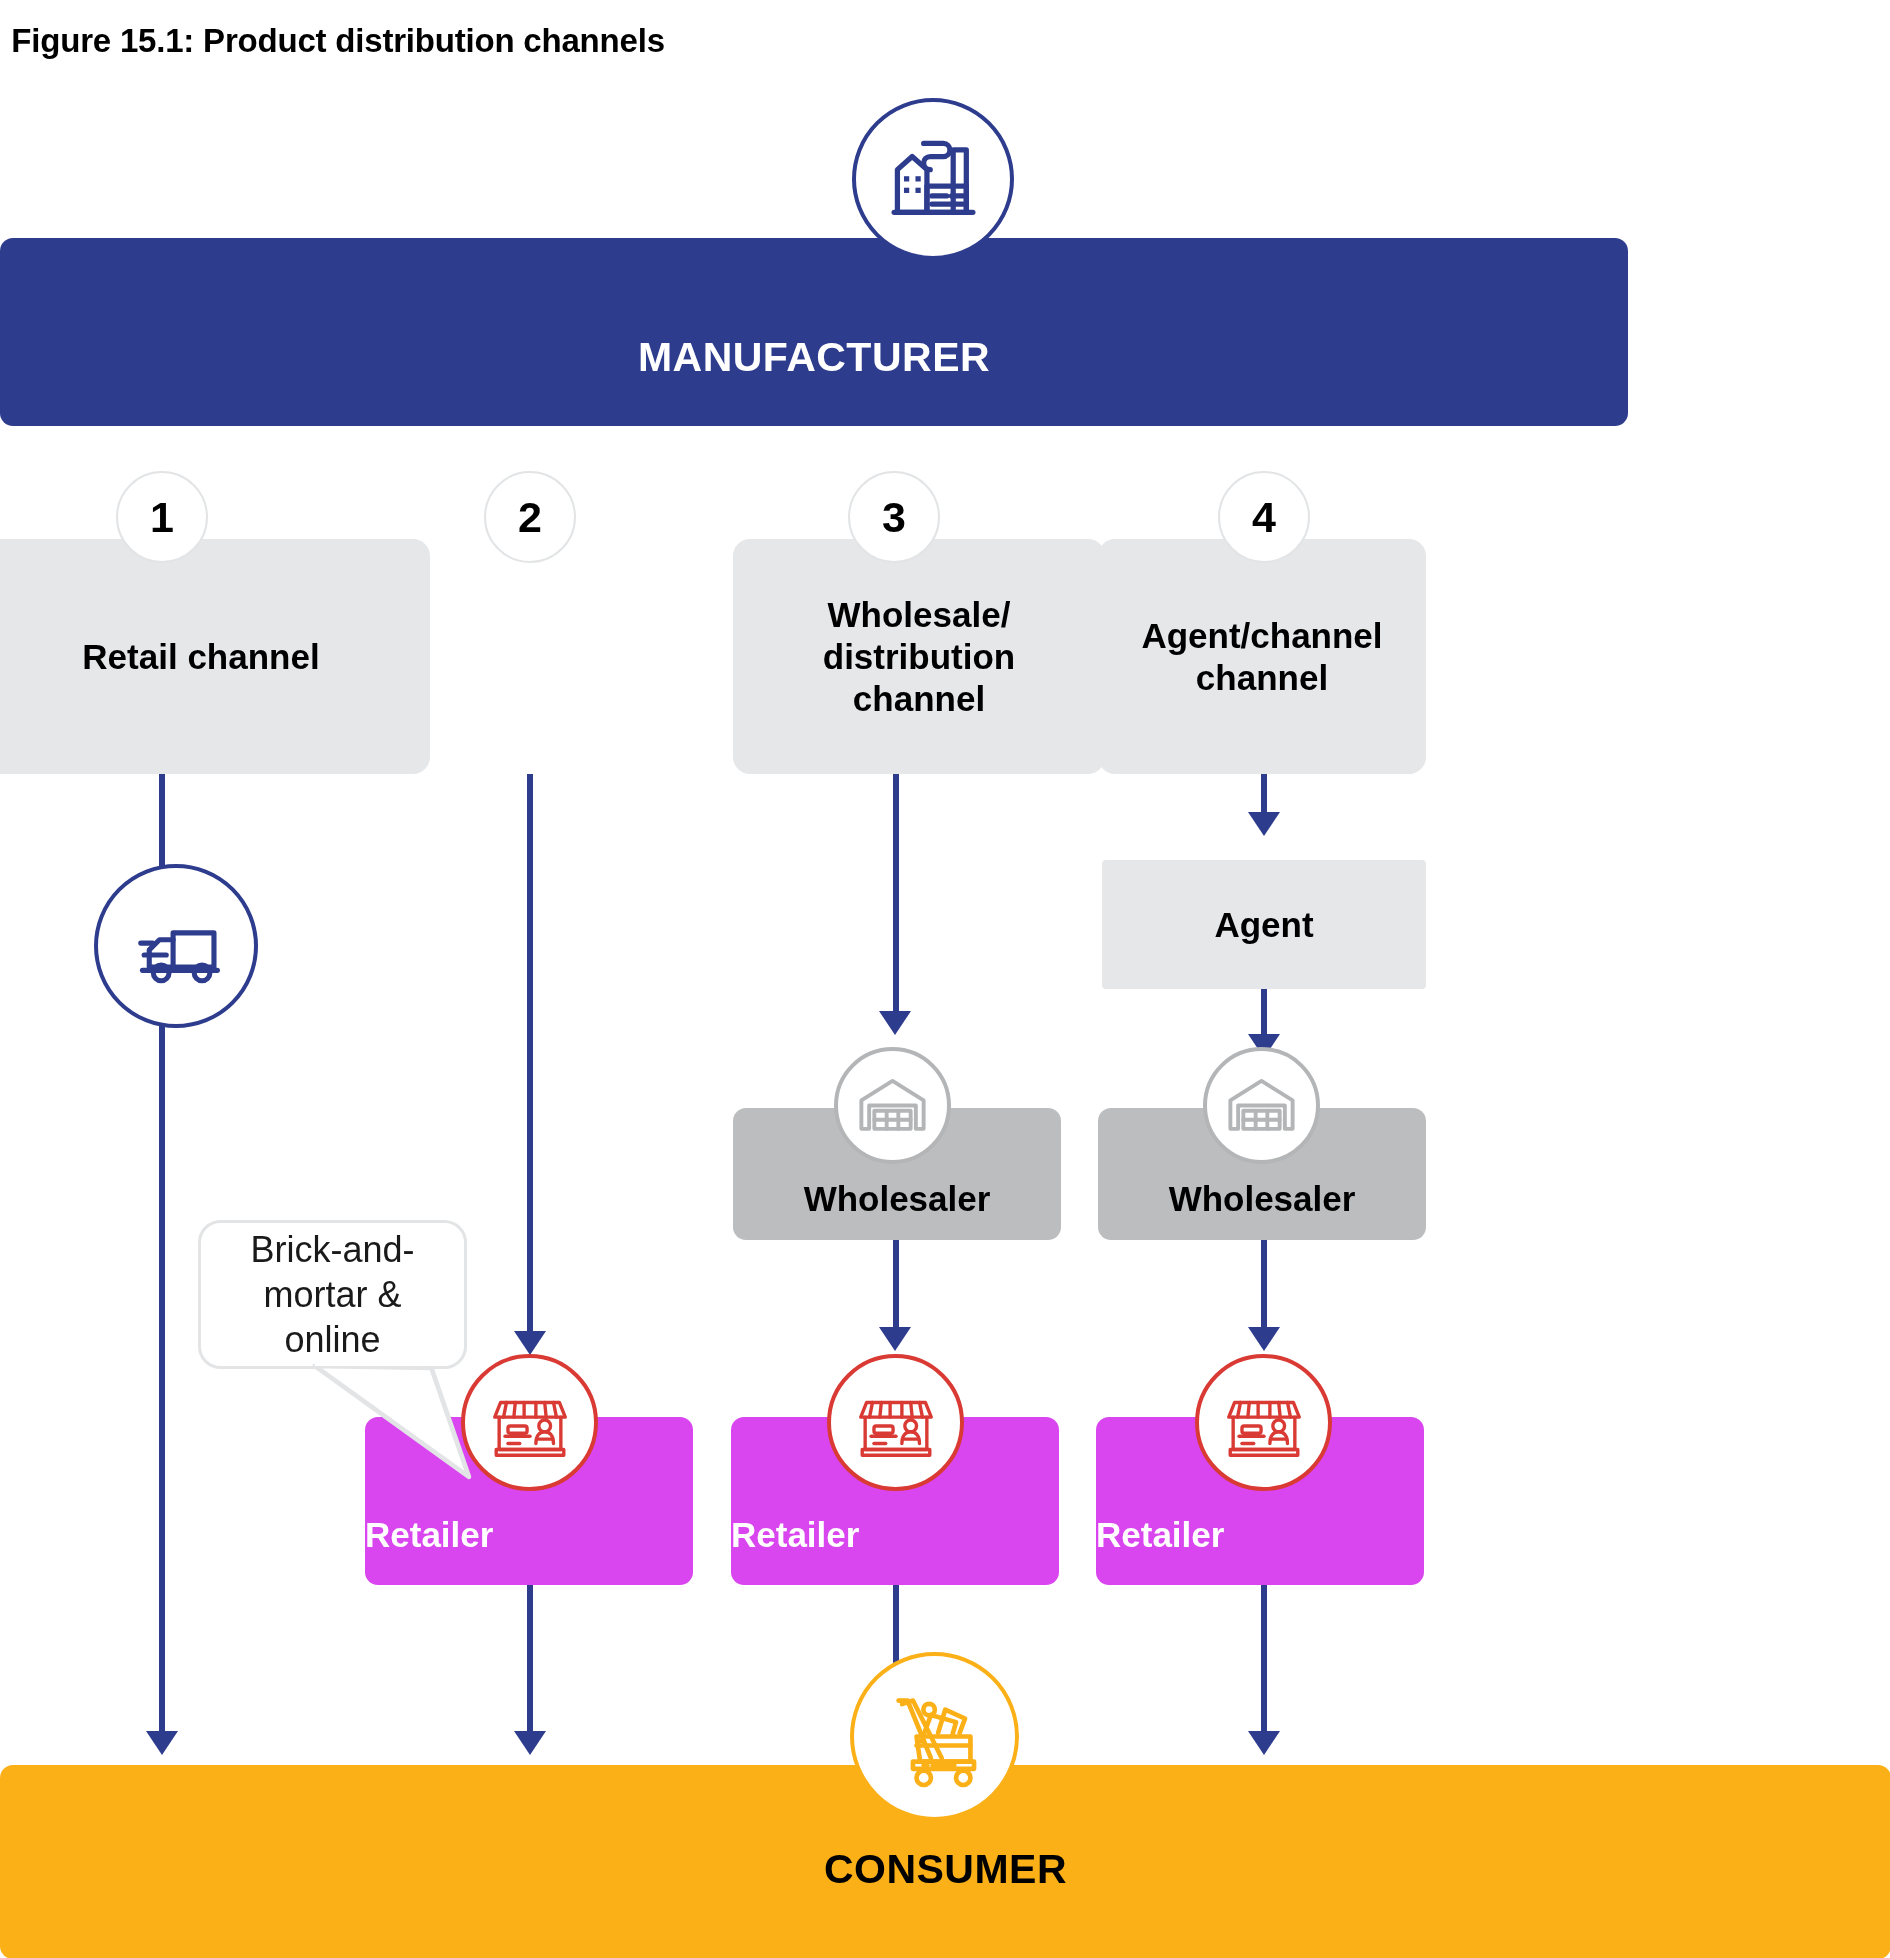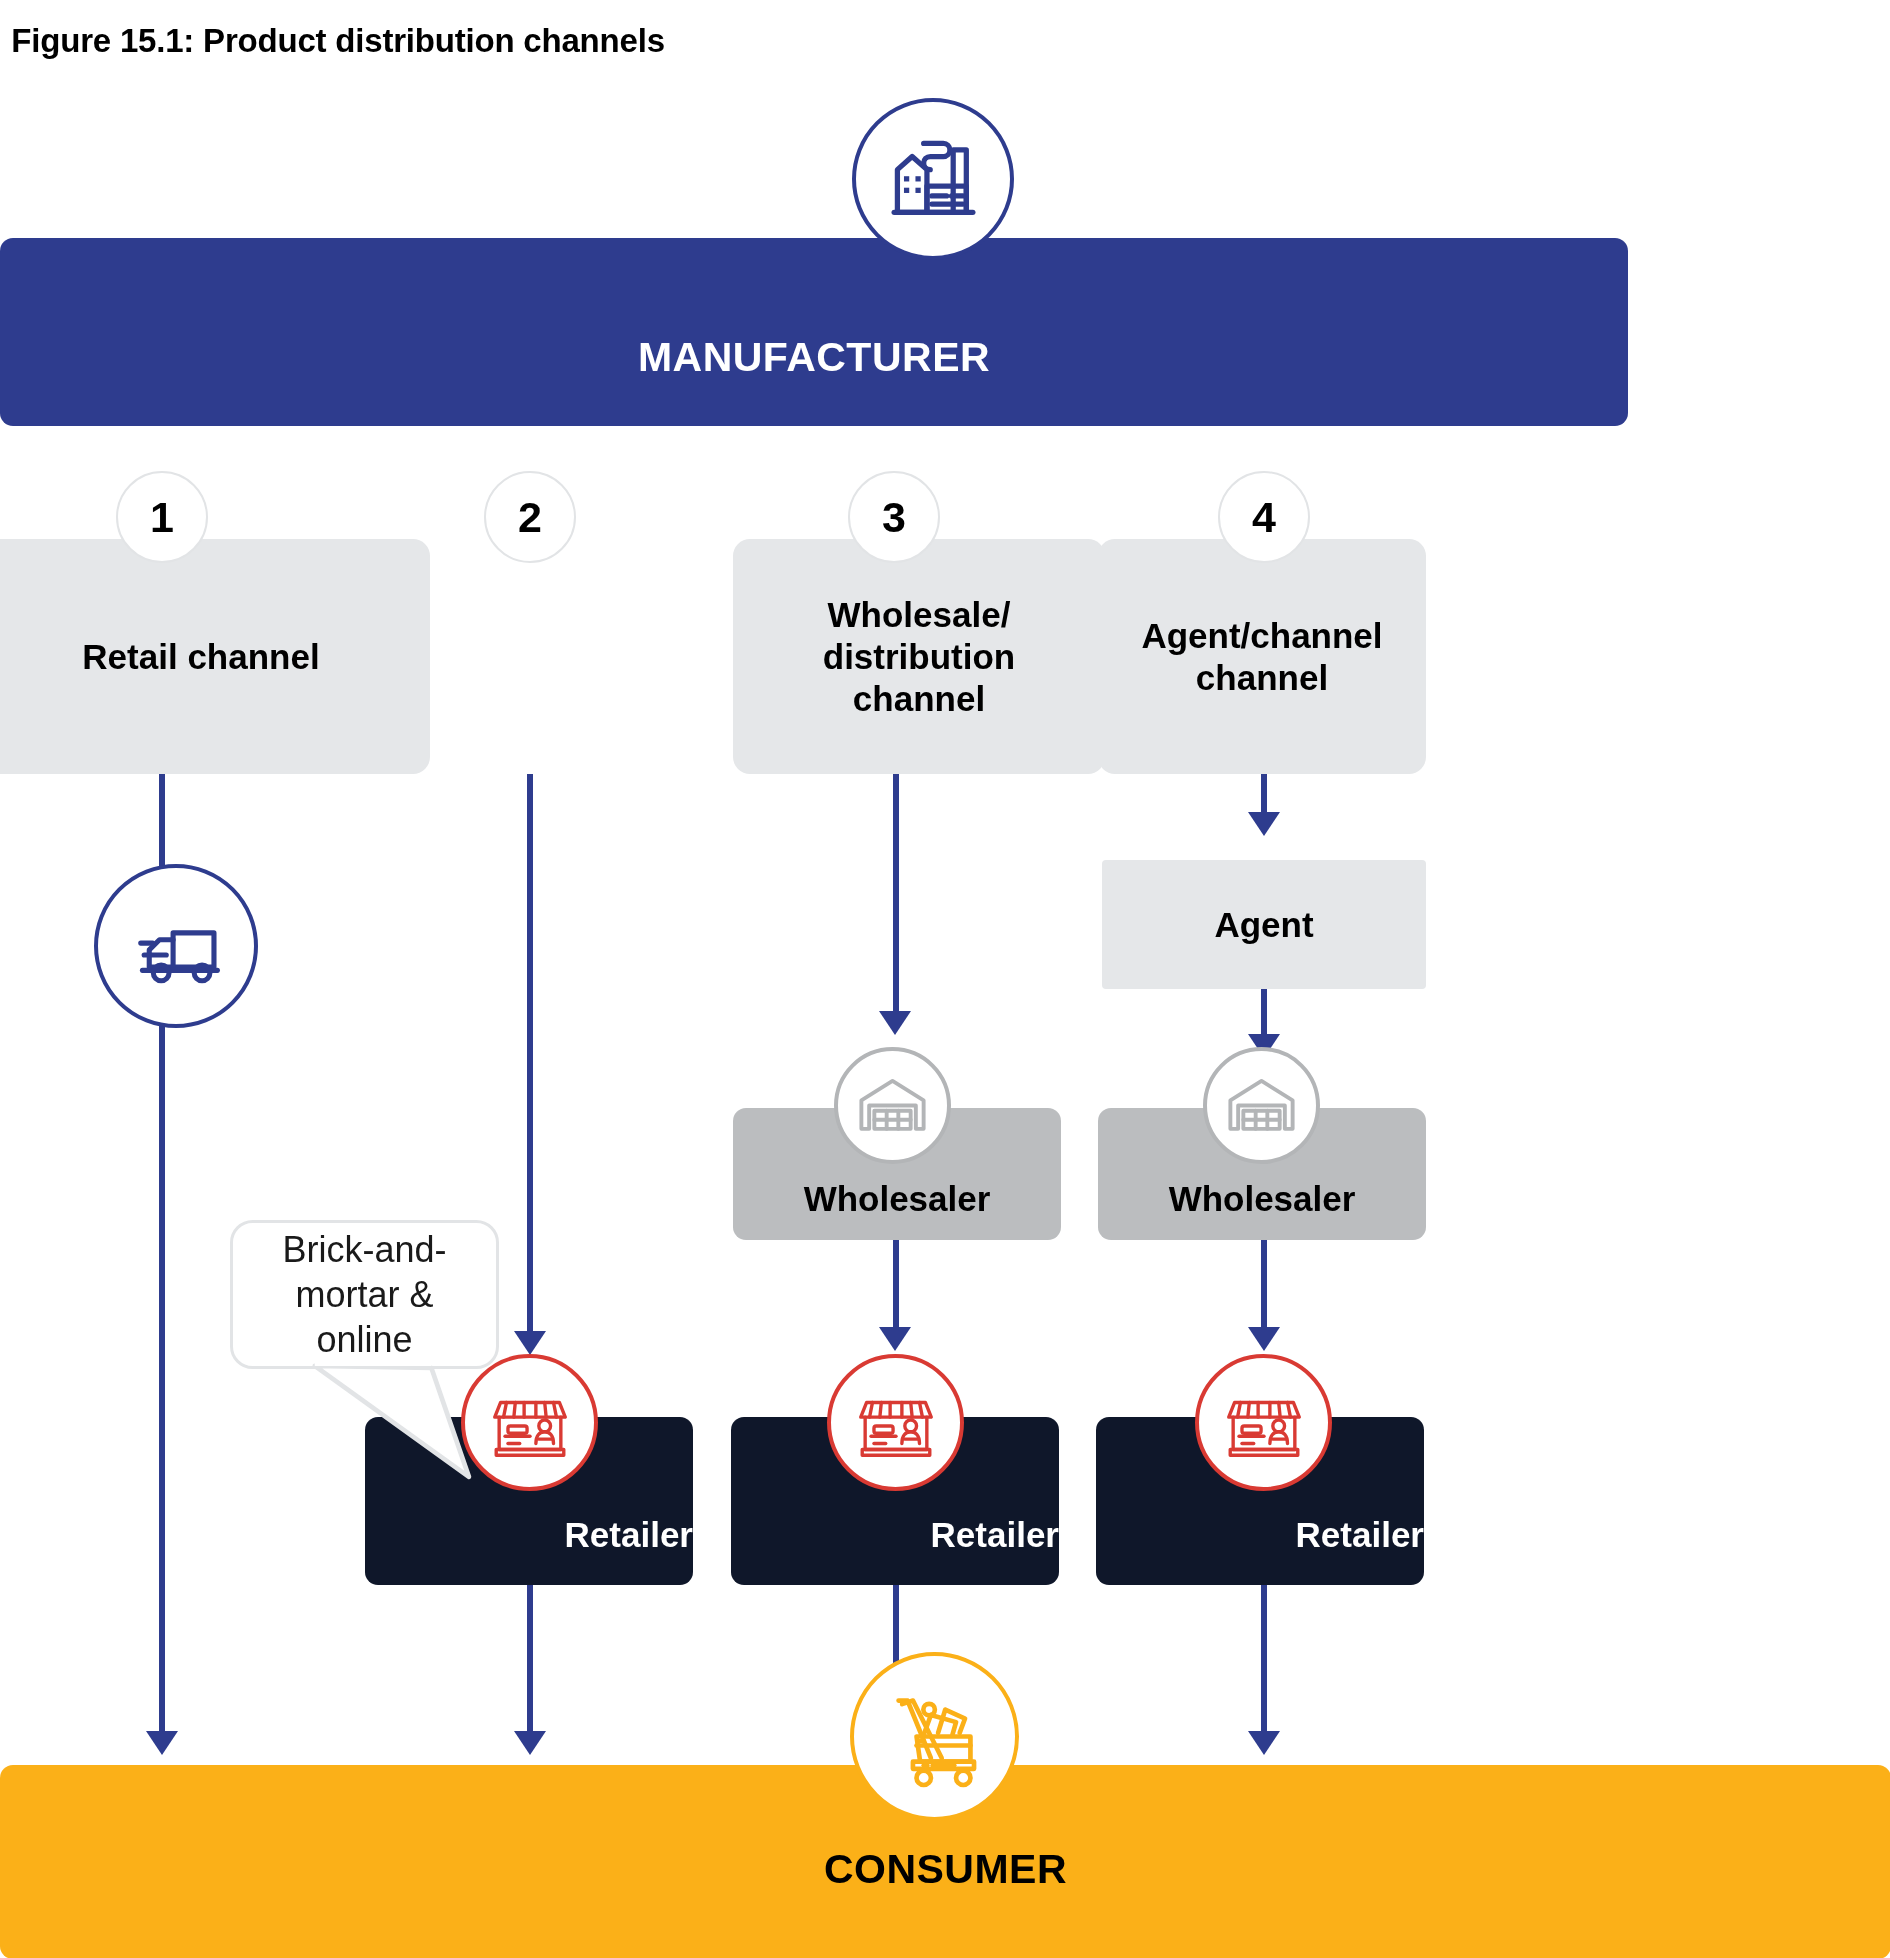--- a/index.html
+++ b/index.html
@@ -60,22 +60,22 @@
   .wholesaler-box {
     position: absolute; background: #bbbdbf; border-radius: 13px;
     display: flex; align-items: flex-end; justify-content: center;
   }
   .wholesaler-box .box-text {
     font-size: 35px; font-weight: bold; color: #000; margin-bottom: 21px;
   }
 
   
   .retailer-box {
-    position: absolute; background: #0f172a; border-radius: 13px;
-    display: flex; align-items: flex-end; justify-content: flex-end;
+    position: absolute; background: #d946ef; border-radius: 13px;
+    display: flex; align-items: flex-end; justify-content: flex-start;
   }
   .retailer-box .box-text {
     font-size: 35px; font-weight: bold; color: #ffffff; margin-bottom: 30px;
   }
 
   
   .icon-circle {
     position: absolute; border-radius: 50%; background: #ffffff;
     display: flex; align-items: center; justify-content: center;
     z-index: 8;
@@ -153,21 +153,21 @@
 
   <div class="conn" style="left:159px; top:1023px; height:716px;"></div>
   <div class="arrowhead" style="left:146px; top:1731px;"></div>
 
   <div class="num-badge" style="left:484px; top:471px;">2</div>
 
 
   <div class="conn" style="left:527px; top:774px; height:565px;"></div>
   <div class="arrowhead" style="left:514px; top:1331px;"></div>
 
-  <div class="bubble" style="left:230px; top:1220px; width:269px; height:149px;">
+  <div class="bubble" style="left:198px; top:1220px; width:269px; height:149px;">
     <div class="bubble-text">
       <span>Brick-and-</span><br>
       <span>mortar &amp; online</span>
     </div>
   </div>
   <svg class="bubble-tail" style="left:311px; top:1362px; width:188px; height:132px;" viewBox="0 0 200 140">
     <path d="M4 4 L168 122 L128 6 Z" fill="#ffffff" stroke="#e2e4e6" stroke-width="5" stroke-linejoin="round"></path>
     <path d="M4 0 L128 0" stroke="#ffffff" stroke-width="8"></path>
   </svg>
 

